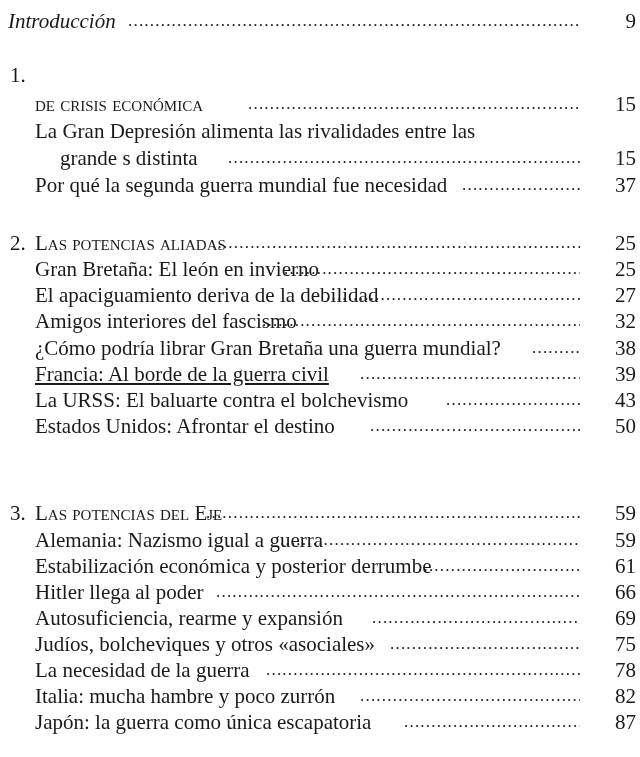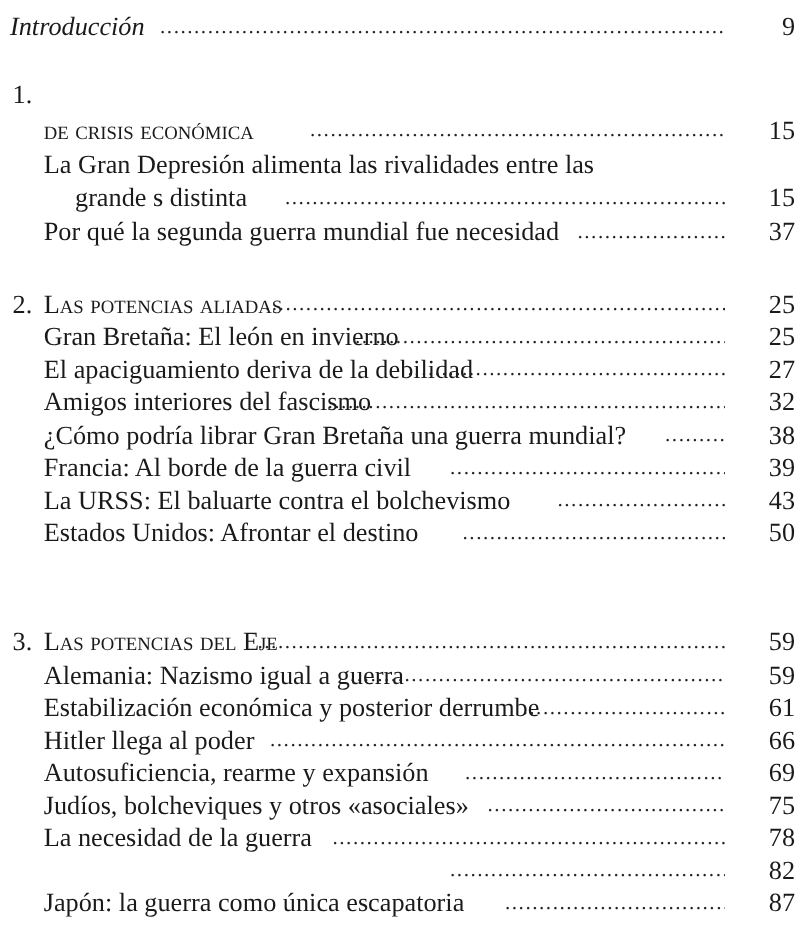--- a/index.html
+++ b/index.html
@@ -76,21 +76,21 @@
   <span class="label" style="left:35px;">Amigos interiores del fascismo</span>
   <span class="dots" style="left:262px;">......................................................................................................................................</span>
   <span class="page">32</span>
 </div>
 <div class="row" style="top:335px;">
   <span class="label" style="left:35px;">¿Cómo podría librar Gran Bretaña una guerra mundial?</span>
   <span class="dots" style="left:532px;">......................................................................................................................................</span>
   <span class="page">38</span>
 </div>
 <div class="row" style="top:361px;">
-  <span class="label" style="left:35px;">Francia: Al borde de la guerra civil</span>
+  <span class="label" style="left:35px;text-decoration:underline;">Francia: Al borde de la guerra civil</span>
   <span class="dots" style="left:360px;">......................................................................................................................................</span>
   <span class="page">39</span>
 </div>
 <div class="row" style="top:387px;">
   <span class="label" style="left:35px;">La URSS: El baluarte contra el bolchevismo</span>
   <span class="dots" style="left:446px;">......................................................................................................................................</span>
   <span class="page">43</span>
 </div>
 <div class="row" style="top:413px;">
   <span class="label" style="left:35px;">Estados Unidos: Afrontar el destino</span>
@@ -128,20 +128,21 @@
   <span class="label" style="left:35px;">Judíos, bolcheviques y otros «asociales»</span>
   <span class="dots" style="left:390px;">......................................................................................................................................</span>
   <span class="page">75</span>
 </div>
 <div class="row" style="top:657px;">
   <span class="label" style="left:35px;">La necesidad de la guerra</span>
   <span class="dots" style="left:266px;">......................................................................................................................................</span>
   <span class="page">78</span>
 </div>
 <div class="row" style="top:683px;">
+  <span class="label" style="left:35px;">Italia: mucha hambre y poco zurrón</span>
   <span class="dots" style="left:360px;">......................................................................................................................................</span>
   <span class="page">82</span>
 </div>
 <div class="row" style="top:709px;">
   <span class="label" style="left:35px;">Japón: la guerra como única escapatoria</span>
   <span class="dots" style="left:404px;">......................................................................................................................................</span>
   <span class="page">87</span>
 </div>
 
 </body></html>

